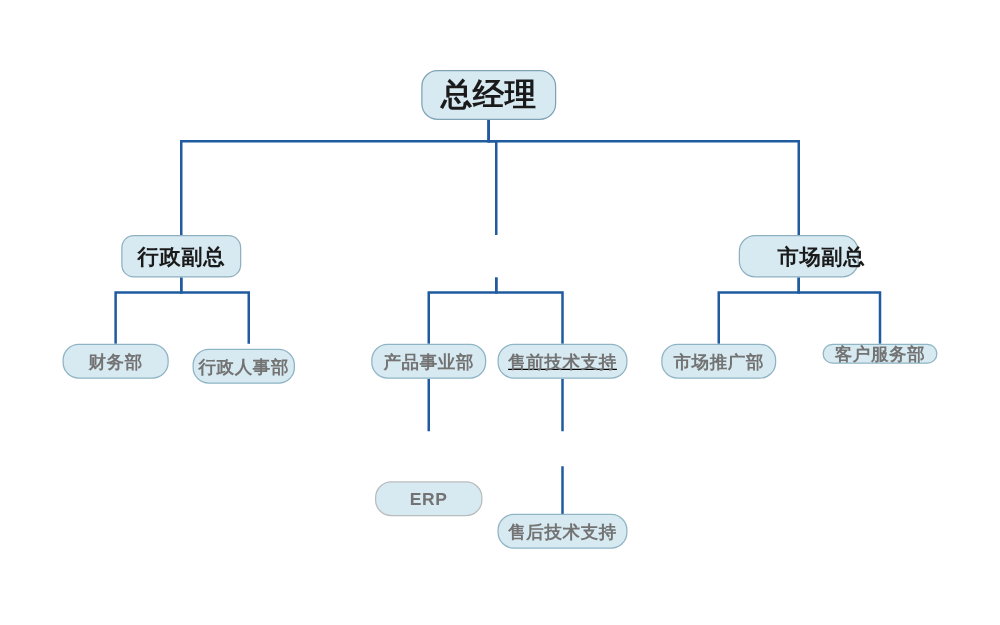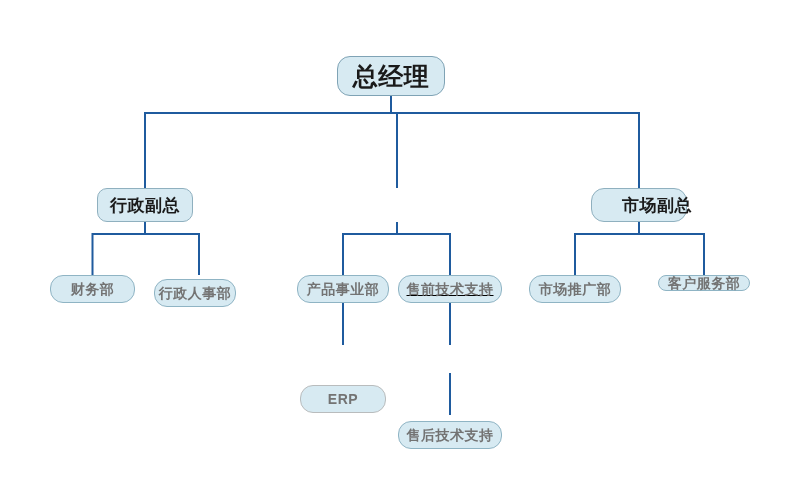--- a/index.html
+++ b/index.html
@@ -124,17 +124,17 @@
       </div>
       <div class="node level-dept" style="left: 529px; top: 275px; width: 92px; height: 28px;">
         <span class="node-label">市场推广部</span>
       </div>
       <div class="node level-dept" style="left: 658px; top: 275px; width: 92px; height: 16px;">
         <span class="node-label">客户服务部</span>
       </div>
       <div class="node level-dept muted-border" style="left: 300px; top: 345px; width: 86px; height: 28px; margin-top: 40px;">
         <span class="node-label">ERP</span>
       </div>
-      <div class="node level-dept" style="left: 398px; top: 421px; width: 104px; height: 28px;">
+      <div class="node level-dept" style="left: 398px; top: 411px; width: 104px; height: 28px;">
         <span class="node-label">售后技术支持</span>
       </div>
     </div>
 </div>
 
 </body></html>

